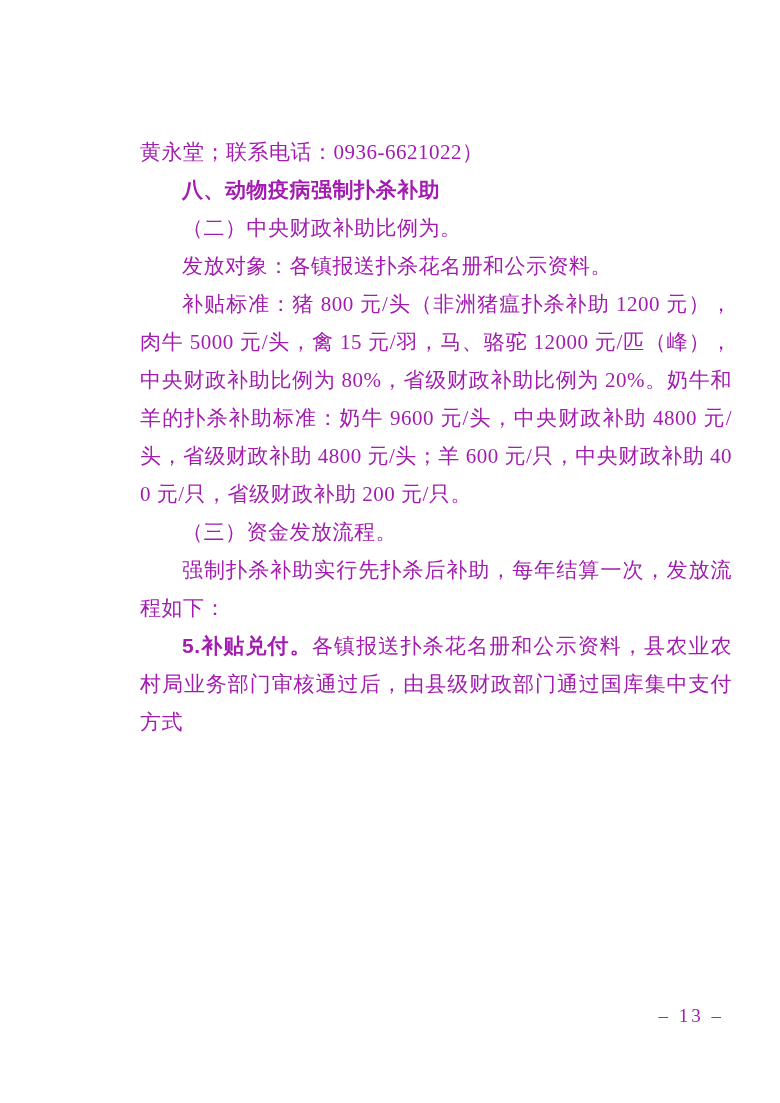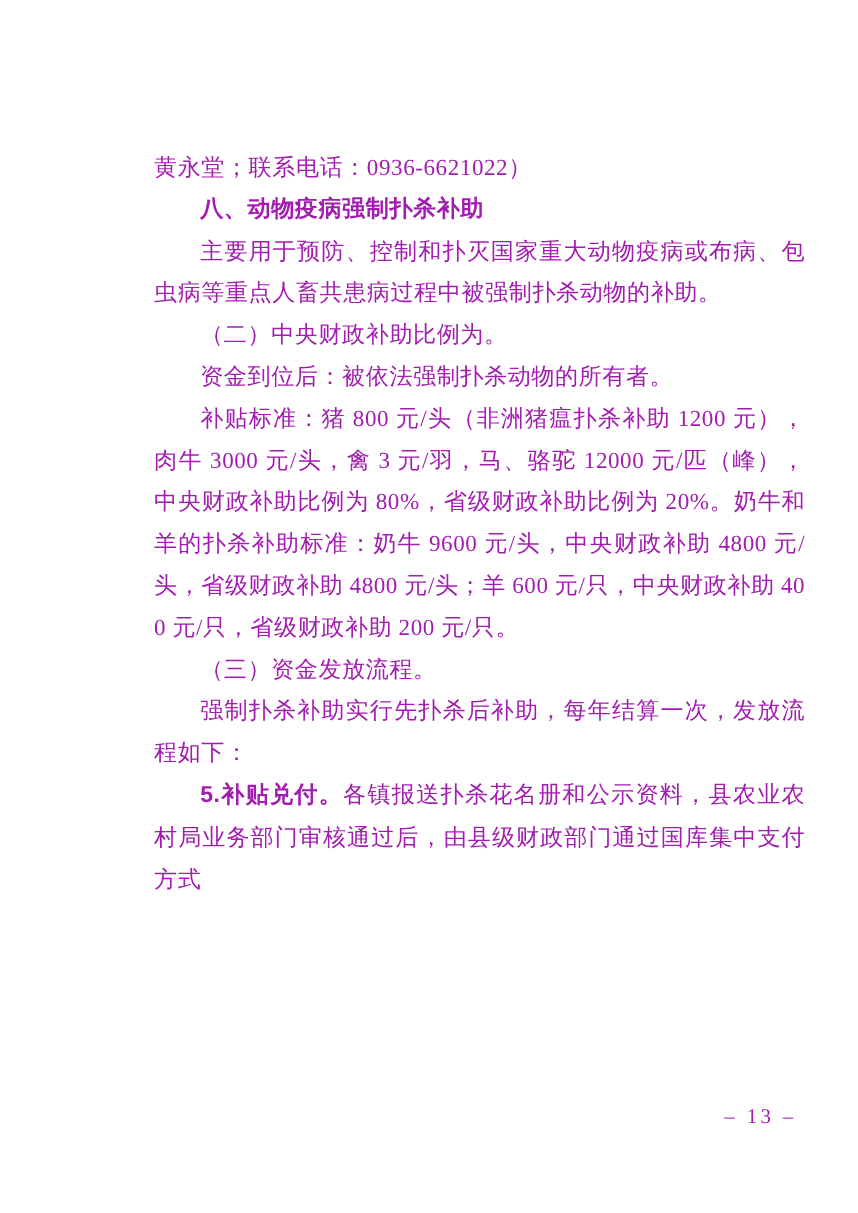--- a/index.html
+++ b/index.html
@@ -56,27 +56,26 @@
 <body>
 
 <div class="page">
   <div class="content">
 
     <p class="doc">黄永堂；联系电话：0936-6621022）</p>
 
     <p class="doc ind bold-head">八、动物疫病强制扑杀补助</p>
 
 
-    <p class="doc ind">主要用于预防、控制和扑灭国家重大动物疫病或布病、包虫病等重点人畜共患病过程中被强制扑杀动物的补助。</p>
 
     <p class="doc ind">（二）中央财政补助比例为。</p>
 
-    <p class="doc ind">资金到位后：被依法强制扑杀动物的所有者。</p>
+    <p class="doc ind">发放对象：各镇报送扑杀花名册和公示资料。</p>
 
-    <p class="doc ind">补贴标准：猪 800 元/头（非洲猪瘟扑杀补助 1200 元），肉牛 3000 元/头，禽 3 元/羽，马、骆驼 12000 元/匹（峰），中央财政补助比例为 80%，省级财政补助比例为 20%。奶牛和羊的扑杀补助标准：奶牛 9600 元/头，中央财政补助 4800 元/头，省级财政补助 4800 元/头；羊 600 元/只，中央财政补助 400 元/只，省级财政补助 200 元/只。</p>
+    <p class="doc ind">补贴标准：猪 800 元/头（非洲猪瘟扑杀补助 1200 元），肉牛 5000 元/头，禽 15 元/羽，马、骆驼 12000 元/匹（峰），中央财政补助比例为 80%，省级财政补助比例为 20%。奶牛和羊的扑杀补助标准：奶牛 9600 元/头，中央财政补助 4800 元/头，省级财政补助 4800 元/头；羊 600 元/只，中央财政补助 400 元/只，省级财政补助 200 元/只。</p>
 
     <p class="doc ind">（三）资金发放流程。</p>
 
     <p class="doc ind">强制扑杀补助实行先扑杀后补助，每年结算一次，发放流程如下：</p>
 
 
     <p class="doc ind"><span class="item-label">5.补贴兑付。</span><span>各镇报送扑杀花名册和公示资料，县农业农村局业务部门审核通过后，由县级财政部门通过国库集中支付方式</span></p>
 
   </div>
 

